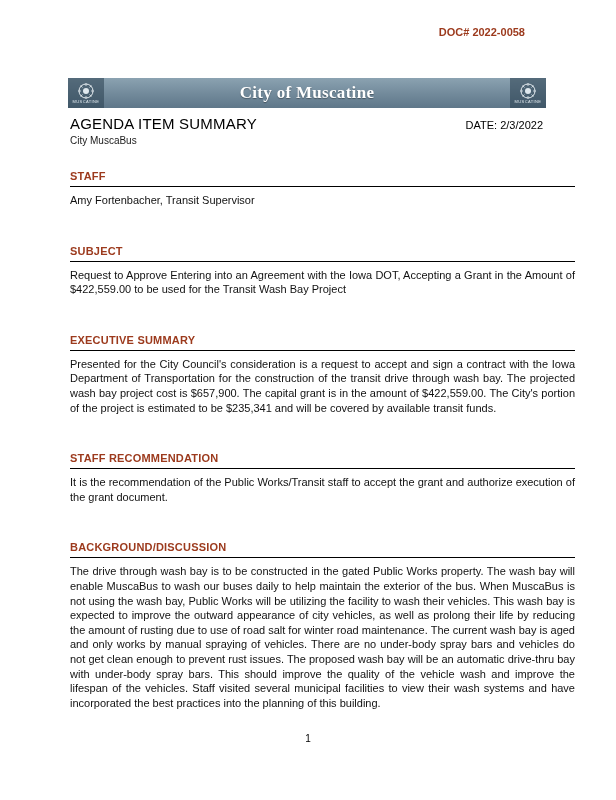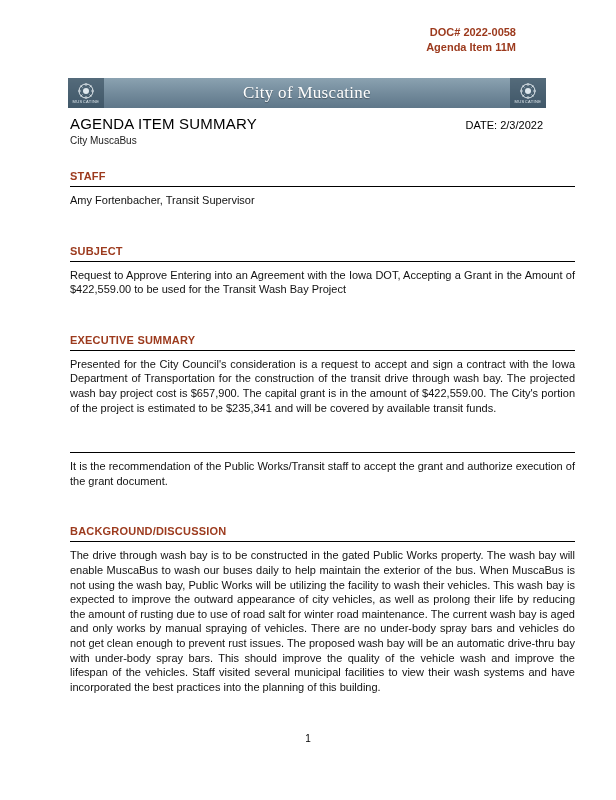--- a/index.html
+++ b/index.html
@@ -12,42 +12,42 @@
     height: 800px;
     background: #ffffff;
     color: #1a1a1a;
     overflow: hidden;
   }
 
   
   .doc-ref {
     position: absolute;
     top: 25px;
-    right: 100px;
+    right: 91px;
     width: 140px;
     text-align: right;
     color: #9c3a1d;
     font-weight: bold;
     font-size: 11px;
     line-height: 15px;
   }
 
   
   .banner {
     margin: 78px 0 0 68px;
     width: 478px;
     height: 30px;
     background: linear-gradient(180deg, #8ba2b1 0%, #71899a 55%, #5f7789 100%);
     display: flex;
     align-items: center;
     justify-content: space-between;
   }
   .banner-title {
     font-family: "Liberation Serif", serif;
-    font-weight: normal;
+    font-weight: bold;
     font-size: 17px;
     color: #ffffff;
     text-shadow: 0 1px 1px rgba(0,0,0,0.35);
     letter-spacing: 0.3px;
   }
   .logo-box {
     width: 36px;
     height: 30px;
     background: rgba(40, 62, 78, 0.55);
     display: flex;
@@ -119,21 +119,20 @@
     color: #000;
   }
 </style>
 </head>
 <body>
 
 <div class="page">
 
   <div class="doc-ref">
     <div>DOC# 2022-0058</div>
-    <div>Agenda Item 11M</div>
   </div>
 
   <div class="banner">
     <div class="logo-box">
       <svg width="18" height="18" viewBox="0 0 18 18" aria-hidden="true">
         <circle cx="9" cy="9" r="7" fill="none" stroke="#e8eef2" stroke-width="1"></circle>
         <circle cx="9" cy="9" r="3" fill="#dfe8ee"></circle>
         <g stroke="#dfe8ee" stroke-width="0.8">
           <line x1="9" y1="1" x2="9" y2="4"></line>
             <line x1="9" y1="14" x2="9" y2="17"></line>
@@ -189,20 +188,21 @@
         <p class="justified">Request to Approve Entering into an Agreement with the Iowa DOT, Accepting a Grant in the Amount of $422,559.00 to be used for the Transit Wash Bay Project</p>
       </section>
 
       <section>
         <h2>EXECUTIVE SUMMARY</h2>
         <hr>
         <p class="justified">Presented for the City Council's consideration is a request to accept and sign a contract with the Iowa Department of Transportation for the construction of the transit drive through wash bay.   The projected wash bay project cost is $657,900.  The capital grant is in the amount of $422,559.00.  The City's portion of the project is estimated to be $235,341 and will be covered by available transit funds.</p>
       </section>
 
       <section>
+        <h2>STAFF RECOMMENDATION</h2>
         <hr>
         <p class="justified">It is the recommendation of the Public Works/Transit staff to accept the grant and authorize execution of the grant document.</p>
       </section>
 
       <section>
         <h2>BACKGROUND/DISCUSSION</h2>
         <hr>
         <p class="justified">The drive through wash bay is to be constructed in the gated Public Works property.  The wash bay will enable MuscaBus to wash our buses daily to help maintain the exterior of the bus.  When MuscaBus is not using the wash bay, Public Works will be utilizing the facility to wash their vehicles. This wash bay is expected to improve the outward appearance of city vehicles, as well as prolong their life by reducing the amount of rusting due to use of road salt for winter road maintenance. The current wash bay is aged and only works by manual spraying of vehicles. There are no under-body spray bars and vehicles do not get clean enough to prevent rust issues.  The proposed wash bay will be an automatic drive-thru bay with under-body spray bars. This should improve the quality of the vehicle wash and improve the lifespan of the vehicles. Staff visited several municipal facilities to view their wash systems and have incorporated the best practices into the planning of this building.</p>
       </section>
 

